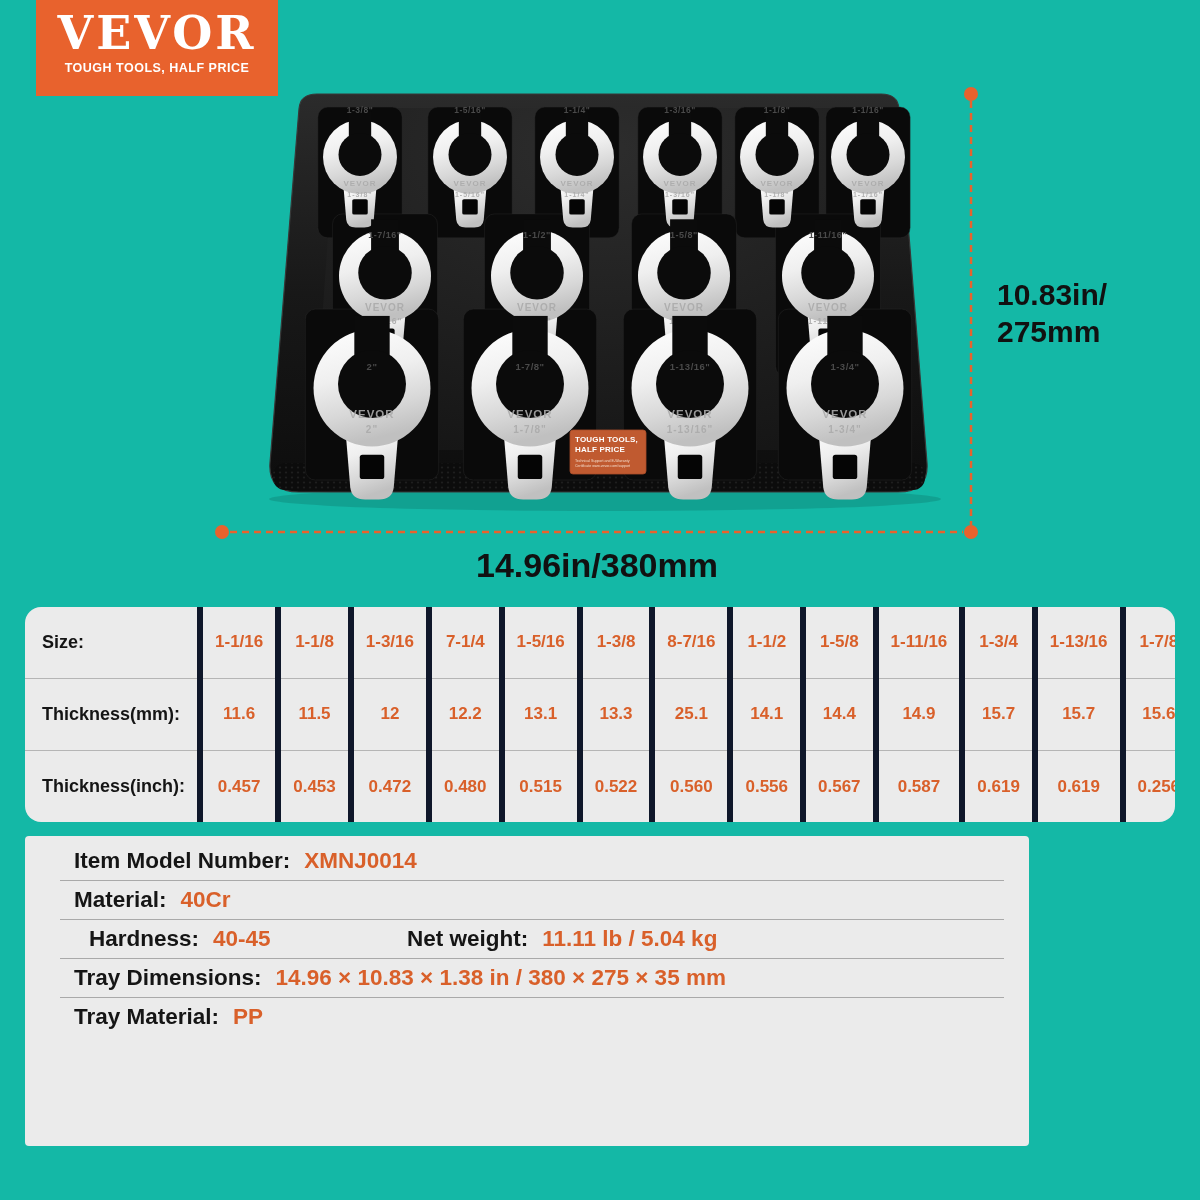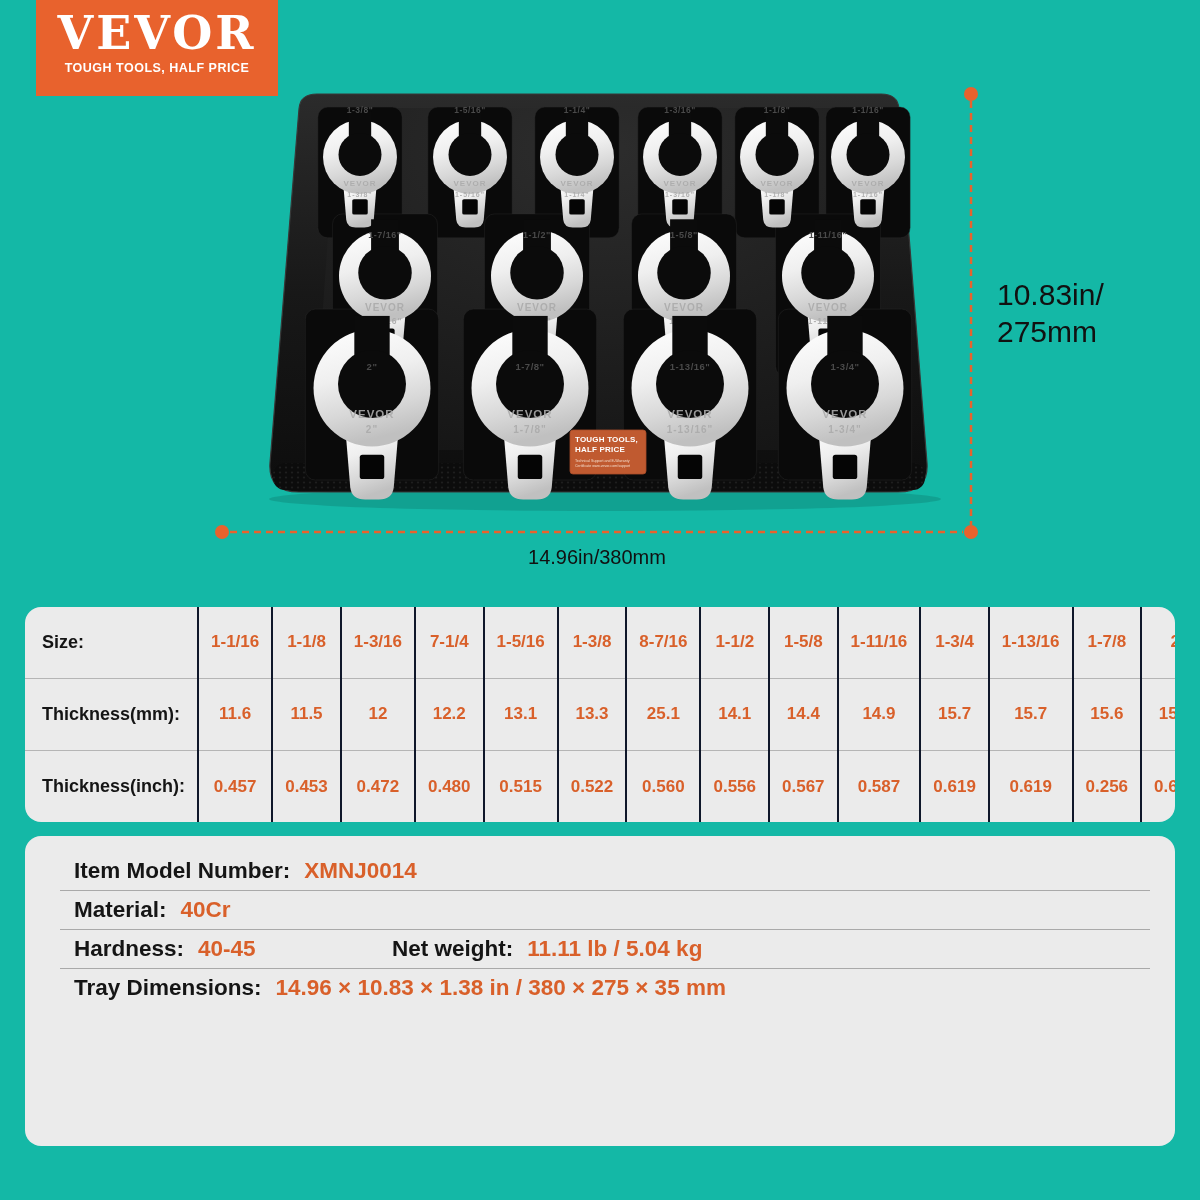--- a/index.html
+++ b/index.html
@@ -12,42 +12,42 @@
         letter-spacing:3px;margin-top:6px;}
   .logo-tagline{font-size:12.5px;font-weight:bold;letter-spacing:0.5px;margin-top:1px;}
   
   #traySvg{position:absolute;left:265px;top:80px;}
   .stamp{fill:#ababab;text-anchor:middle;font-weight:bold;opacity:.9;letter-spacing:1px;}
   .emboss{fill:#4a4a4a;text-anchor:middle;font-weight:bold;letter-spacing:.5px;}
   .stkBig{fill:#fff;font-size:8px;font-weight:bold;letter-spacing:.2px;}
   .stkSm{fill:#f3d9c8;font-size:3.6px;}
   
   #dimSvg{position:absolute;left:0;top:0;pointer-events:none;}
-  .dim-label{position:absolute;font-weight:normal;color:#111;}
+  .dim-label{position:absolute;font-weight:bold;color:#111;}
   #dimH{left:997px;top:276px;font-size:30px;line-height:37px;}
-  #dimW{left:222px;top:546px;width:750px;text-align:center;font-size:20px;}
+  #dimW{left:222px;top:546px;width:750px;text-align:center;font-size:34px;}
   
   .spec-table{position:absolute;left:25px;top:607px;width:1150px;height:215px;
         background:#ebebeb;border-radius:16px;overflow:hidden;}
   .spec-table table{width:100%;height:100%;border-collapse:collapse;}
-  .spec-table td{border-right:2px solid #0f172a;border-bottom:1px solid #b5b5b5;
+  .spec-table td{border-right:6px solid #0f172a;border-bottom:1px solid #b5b5b5;
         text-align:center;font-weight:bold;font-size:17px;color:#d9602a;
         white-space:nowrap;padding:0 12px;}
   .spec-table td:last-child{border-right:none;}
   .spec-table tr:last-child td{border-bottom:none;}
   .spec-table td.tl{color:#151515;text-align:left;padding-left:17px;font-size:18px;width:148px;}
   
-  .details{position:absolute;left:25px;top:836px;width:1150px;height:310px;
-        background:#ebebeb;border-radius:16px;box-sizing:border-box;padding-top:16px;}
+  .details{position:absolute;left:25px;top:836px;width:1004px;height:310px;
+        background:#ebebeb;border-radius:4px;box-sizing:border-box;padding-top:6px;}
   .drow{margin:0 25px 0 35px;padding:5px 0 5px 14px;border-bottom:1px solid #a9a9a9;
         display:flex;align-items:flex-start;font-weight:bold;font-size:22.5px;line-height:28px;}
   .drow:last-child{border-bottom:none;}
   .dlabel{color:#151515;margin-right:14px;white-space:nowrap;}
   .dvalue{color:#d9602a;}
-  .pairA{display:flex;width:318px;}
+  .pairA{display:flex;width:318px;margin-left:15px;}
   .pairB{display:flex;}
 </style>
 </head>
 <body>
 
 <div class="page">
 
   <div class="logo">
     <div class="logo-brand">VEVOR</div>
     <div class="logo-tagline">TOUGH TOOLS, HALF PRICE</div>
@@ -263,15 +263,19 @@
       </span>
       <span class="pairB">
         <span class="dlabel">Net weight:</span>
         <span class="dvalue">11.11 lb / 5.04 kg</span>
       </span>
     </div>
     <div class="drow">
       <span class="dlabel">Tray Dimensions:</span>
       <span class="dvalue">14.96 × 10.83 × 1.38 in /  380 × 275 × 35 mm</span>
     </div>
+    <div class="drow">
+      <span class="dlabel">Tray Material:</span>
+      <span class="dvalue">PP</span>
+    </div>
   </div>
 
 </div>
 
 </body></html>

